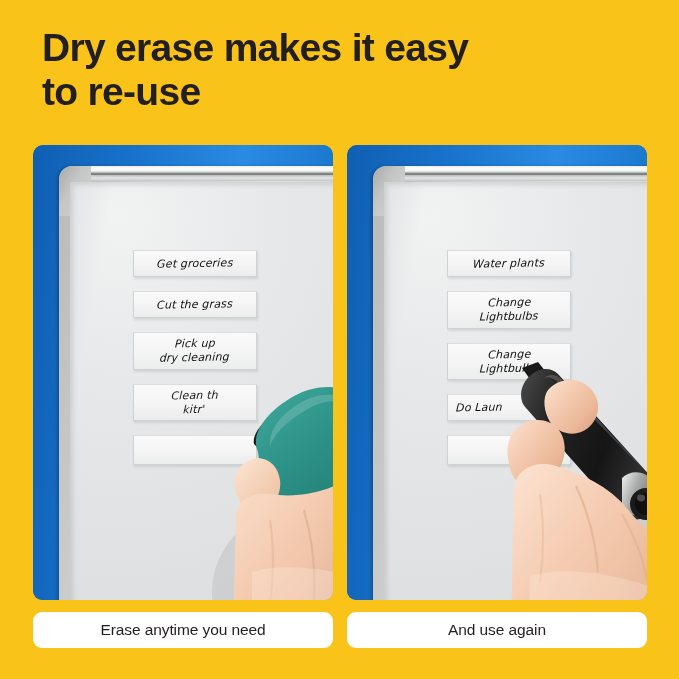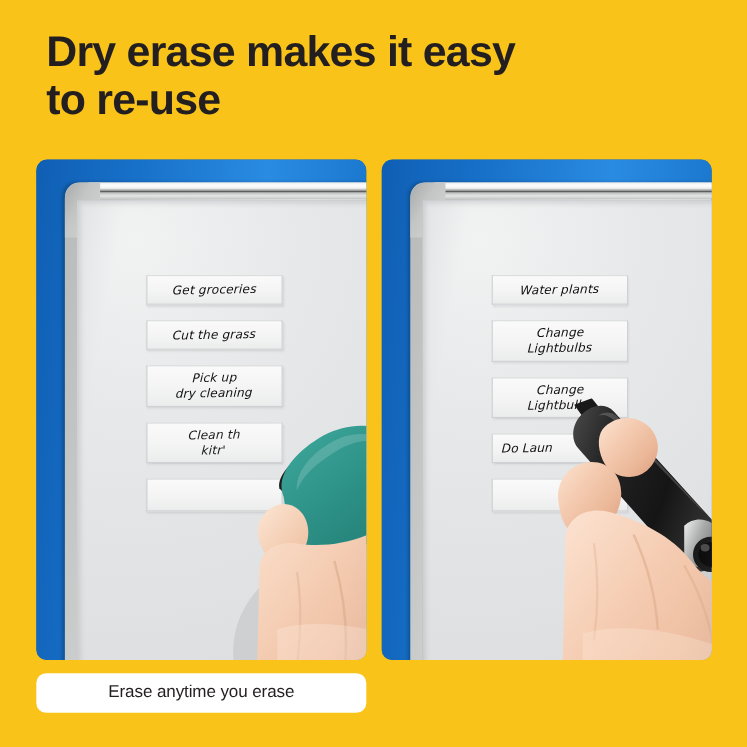--- a/index.html
+++ b/index.html
@@ -399,15 +399,18 @@
           <path d="M26 214 C58 204 108 210 156 228 L164 320 L24 320 Z" fill="rgba(255,240,228,0.28)"></path>
         </svg>
 
       </div>
     </div>
   </div>
 </div>
 
 <div id="captions">
   <div class="caption">
-    <span>Erase anytime you erase</span>
+    <span>Erase anytime you need</span>
+  </div>
+  <div class="caption">
+    <span>And use again</span>
   </div>
 </div>
 
 </body></html>

